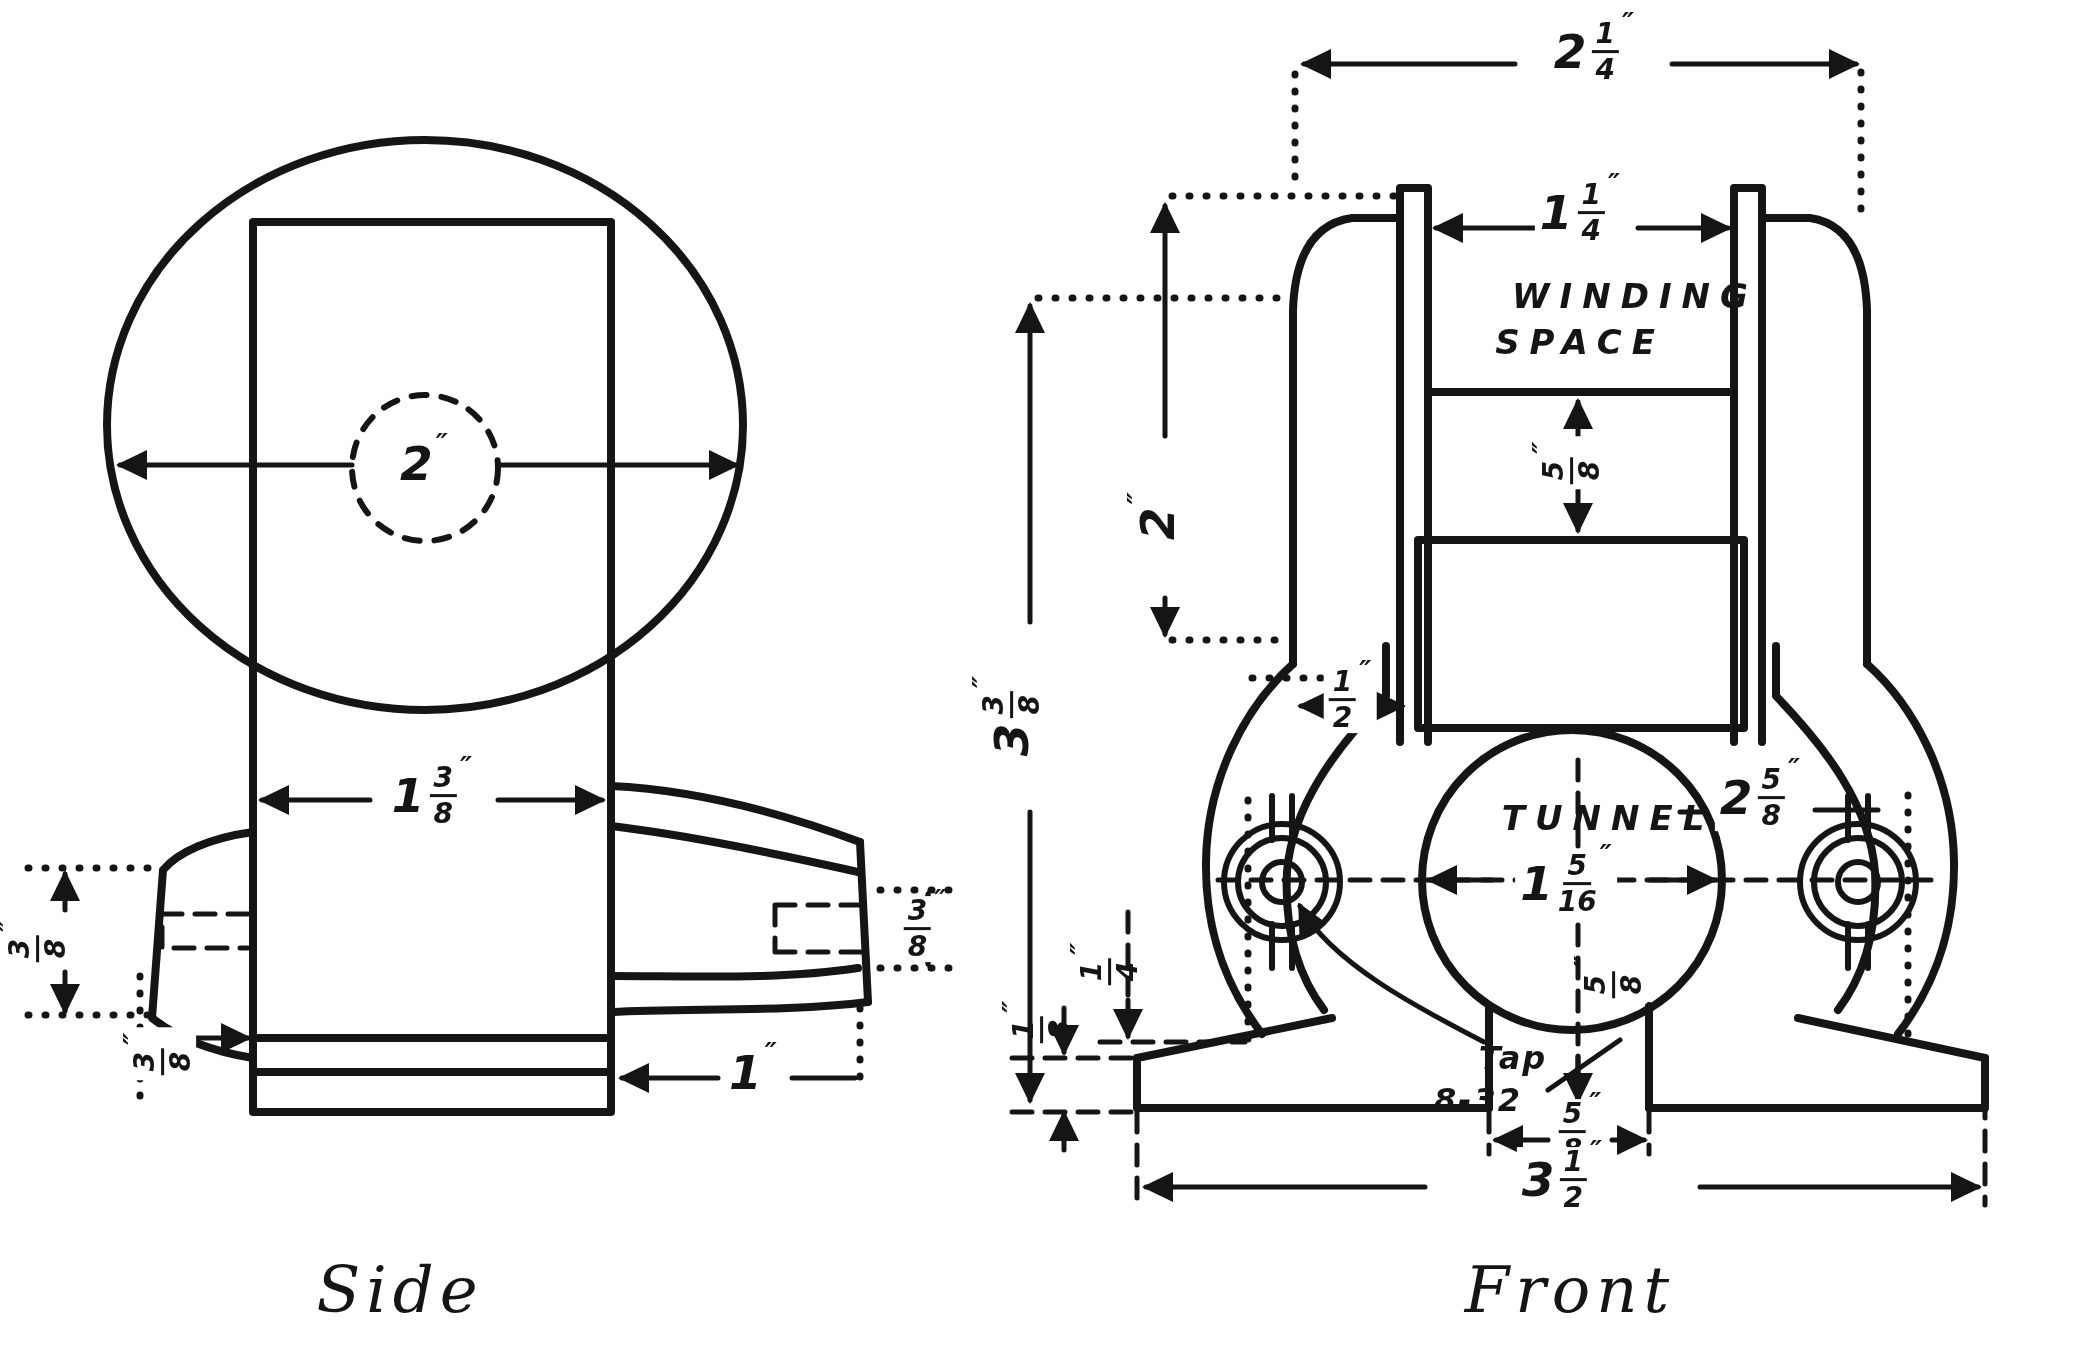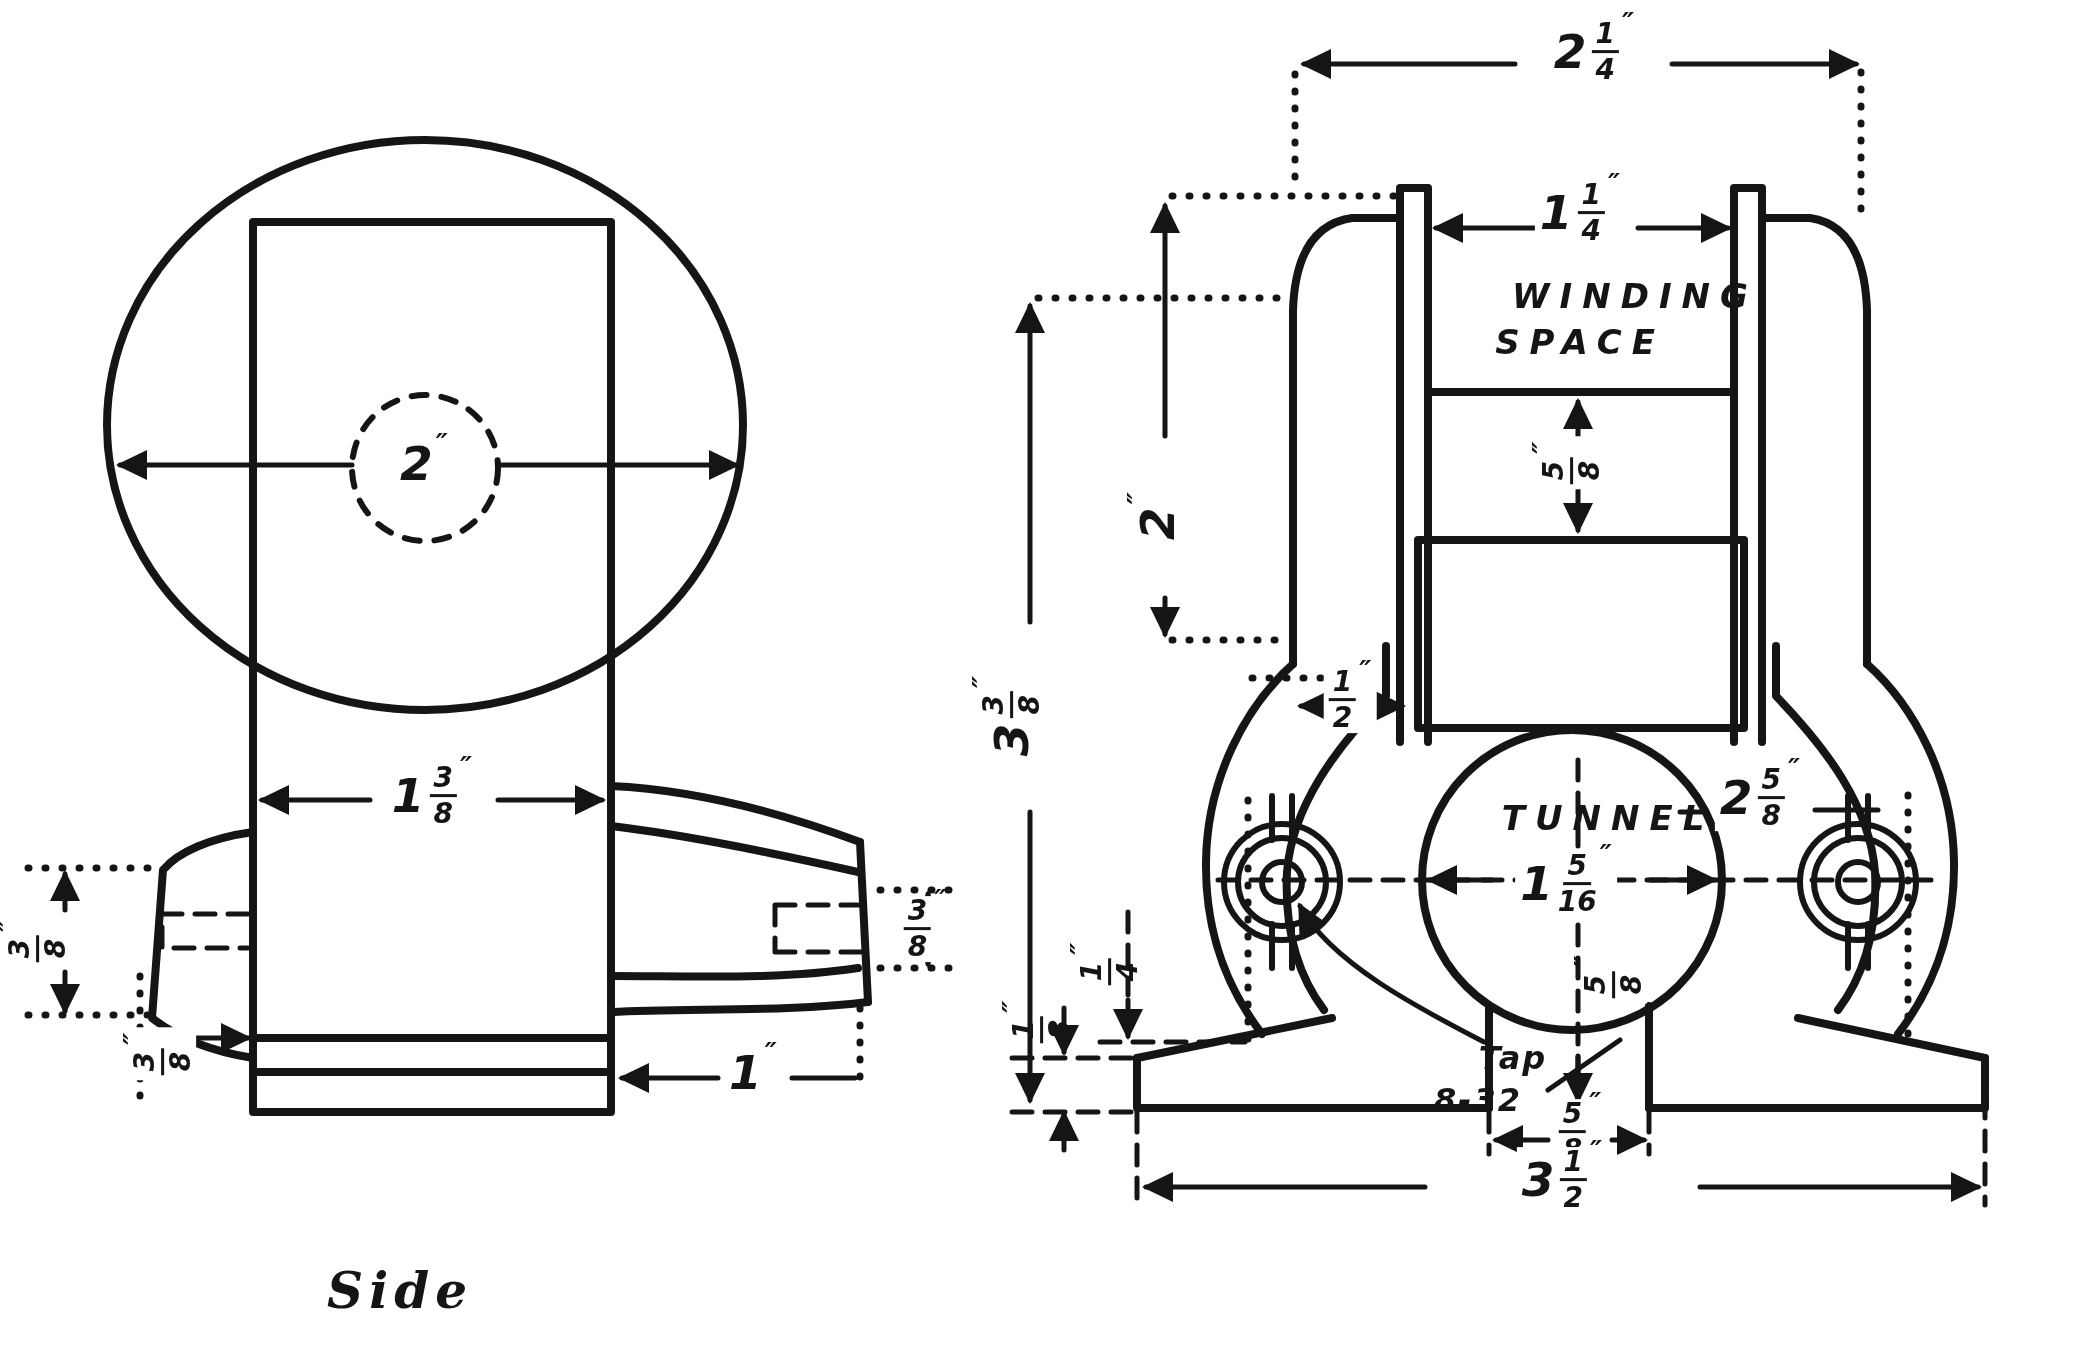--- a/index.html
+++ b/index.html
@@ -18,21 +18,21 @@
   .lbl.rot{transform:translate(-50%,-50%) rotate(-90deg)}
   .lbl.nobg{background:transparent}
   .whole{font-size:47px}
   .frac{display:inline-flex;flex-direction:column;align-items:center;font-size:28px;line-height:1.05}
   .frac .num{border-bottom:3px solid var(--ink,#151515);padding:0 4px 2px}
   .frac .den{padding-top:2px}
   .unit{font-size:27px;align-self:flex-start;margin-top:-10px;margin-left:-2px}
   .word{font-size:34px;letter-spacing:10px}
   .tapword{font-size:32px;letter-spacing:2px}
   .caption{position:absolute;transform:translate(-50%,-50%);font-family:"DejaVu Serif",serif;
-           font-style:italic;font-weight:700;font-size:50px;letter-spacing:6px;background:transparent}
+           font-style:italic;font-weight:400;font-size:64px;letter-spacing:6px;background:transparent}
 </style>
 </head>
 <body>
 
 <div id="stage">
 
 <svg width="2096" height="1356" viewBox="0 0 2096 1356">
   <defs>
     <marker id="arr" markerWidth="6.5" markerHeight="6.5" refX="5.4" refY="3" orient="auto" markerUnits="strokeWidth">
       <path d="M0,0 L6.2,3 L0,6 z" fill="#151515"></path>
@@ -305,14 +305,15 @@
   <span class="unit">″</span>
 </div>
 <div class="lbl" style="left:1562px;top:1180px">
   <span class="whole">3</span>
   <span class="frac">
     <span class="num">1</span>
     <span class="den">2</span>
   </span>
   <span class="unit">″</span>
 </div>
+<div class="caption" style="left:1570px;top:1290px">Front</div>
 
 </div>
 
 </body></html>

